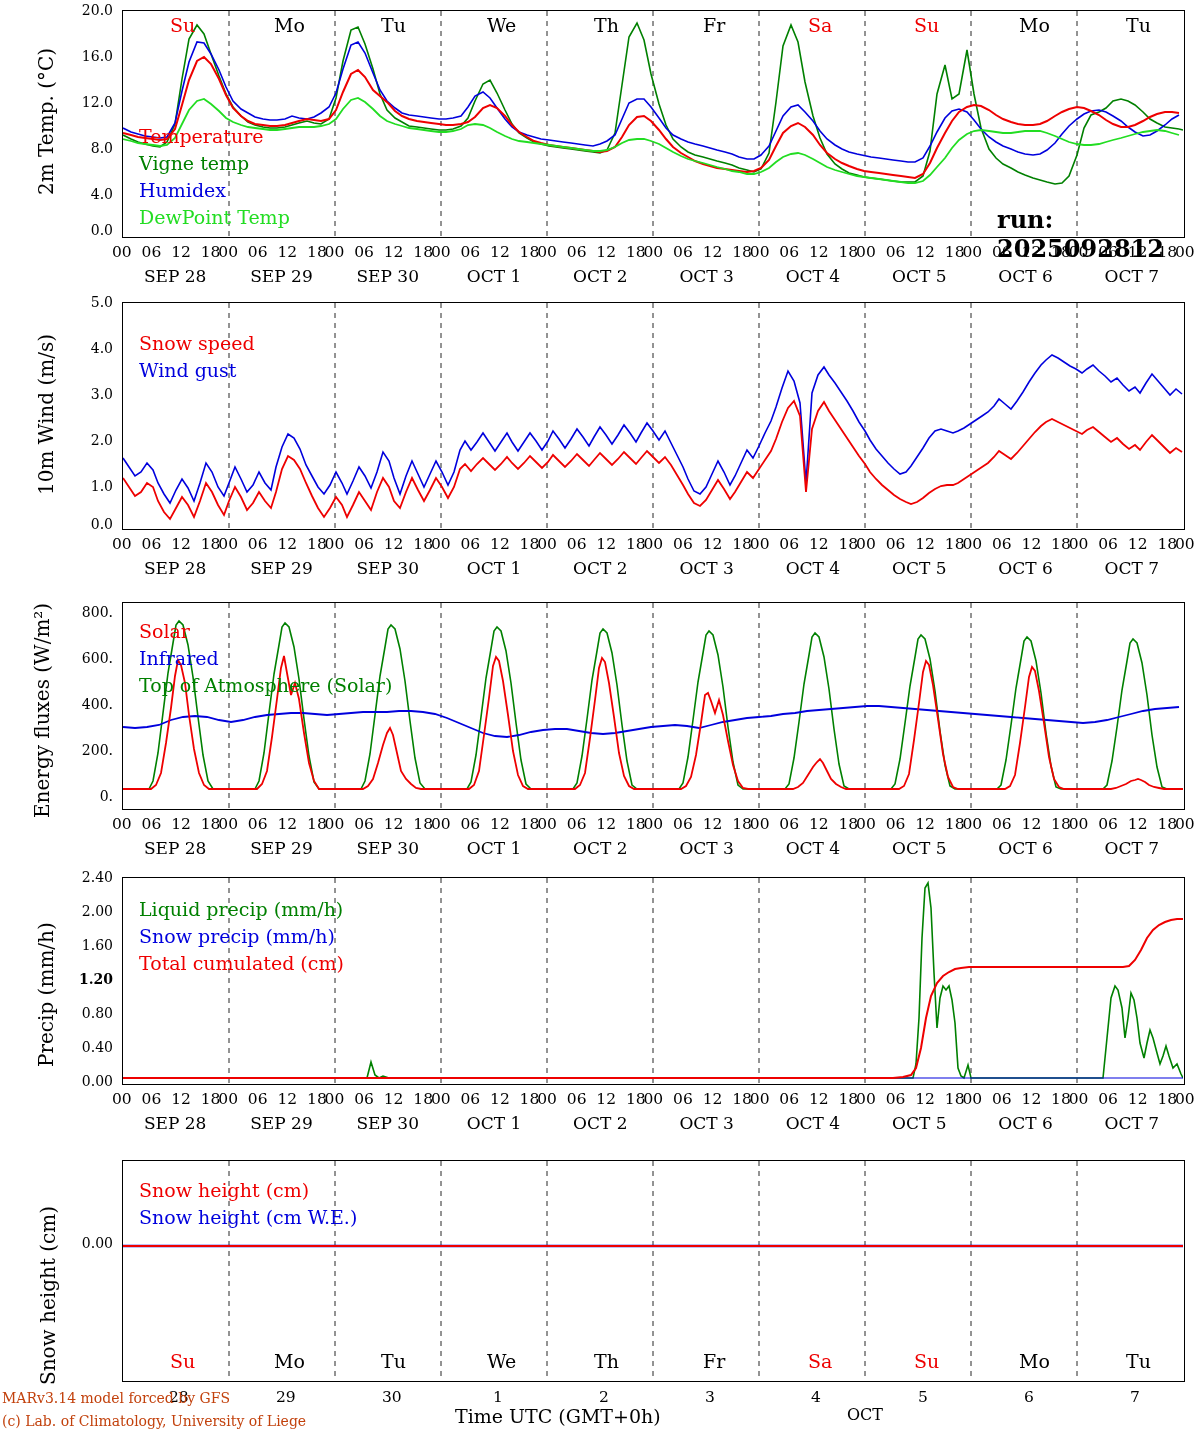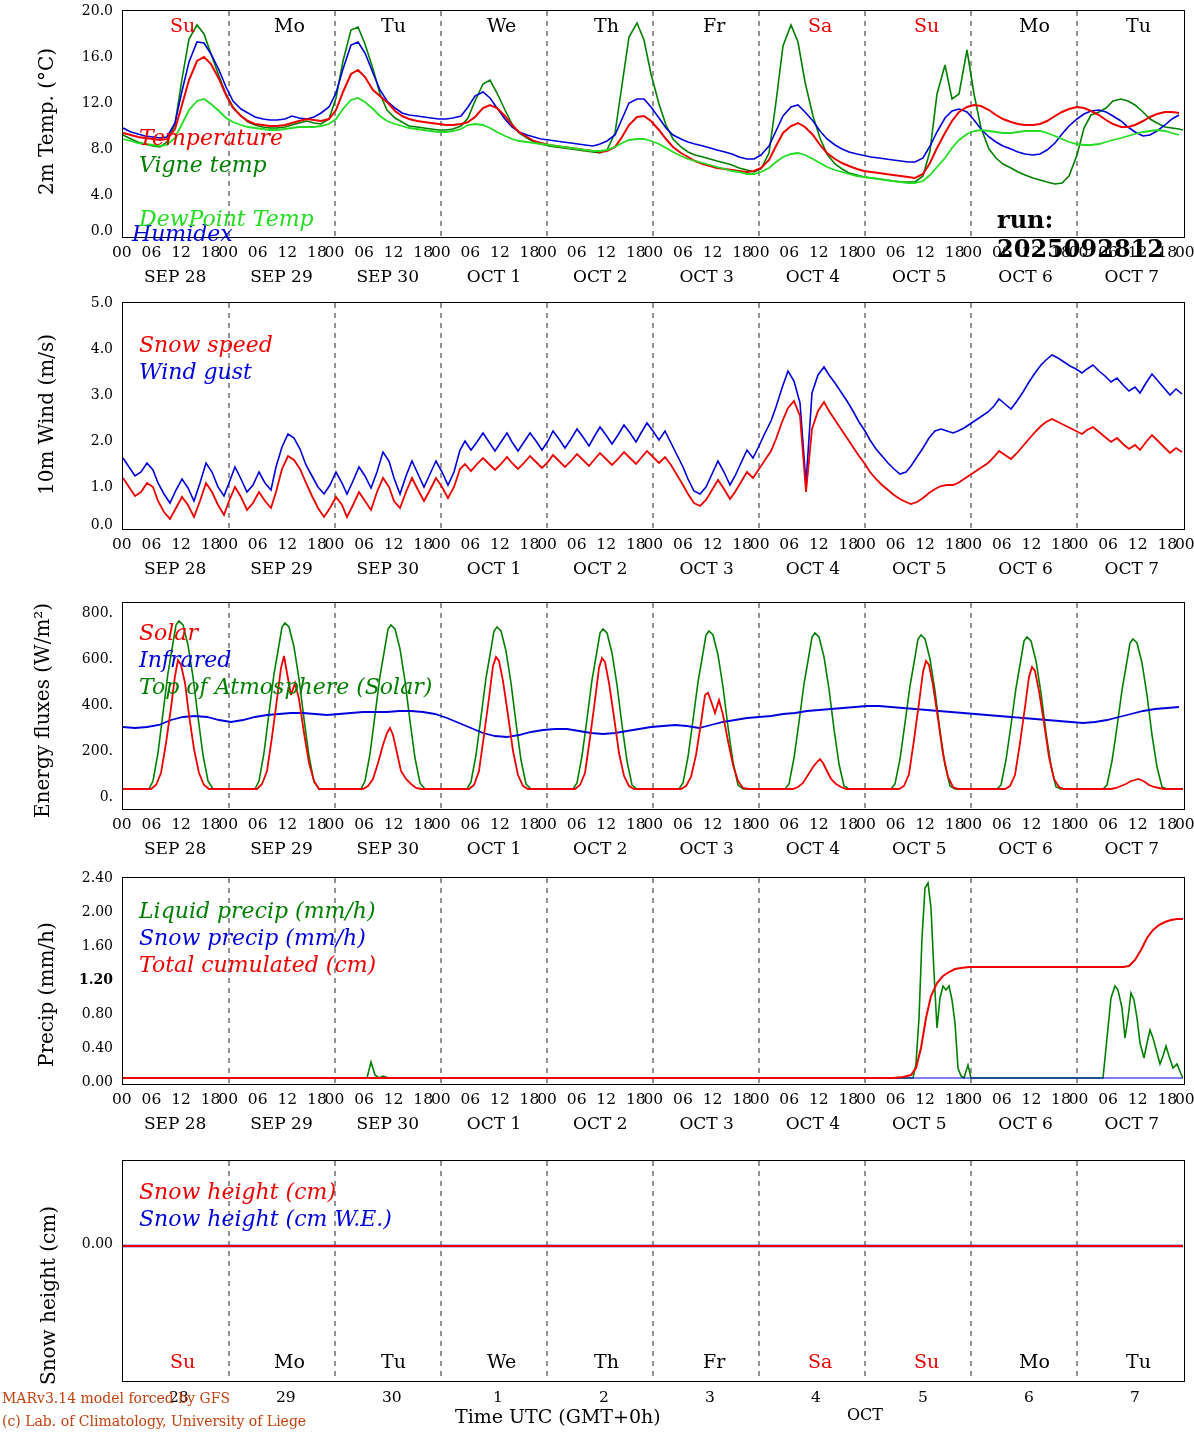--- a/index.html
+++ b/index.html
@@ -4,21 +4,21 @@
 <style>
   html,body{margin:0;padding:0;background:#ffffff;}
   body{width:1194px;height:1440px;font-family:"DejaVu Serif",serif;color:#000;}
   .page{position:relative;width:1194px;height:1440px;overflow:hidden;}
   .panel{position:absolute;}
   .frame{position:absolute;border:1.5px solid #000;box-sizing:border-box;background:#fff;}
   svg{display:block;}
   .ylabel{position:absolute;transform-origin:0 0;font-size:20px;white-space:nowrap;}
   .tickrow{position:absolute;font-size:15.5px;letter-spacing:0px;white-space:nowrap;}
   .daterow{position:absolute;font-size:17px;white-space:nowrap;}
-  .legend{position:absolute;font-size:22px;white-space:nowrap;font-style:italic;}
+  .legend{position:absolute;font-size:19px;white-space:nowrap;}
   .dow{position:absolute;font-size:19px;white-space:nowrap;}
   .ytick{position:absolute;font-size:14px;text-align:right;white-space:nowrap;}
   .runlabel{position:absolute;font-size:24px;font-weight:bold;}
   .red{color:#ee0000;} .blue{color:#0000dd;} .green{color:#008000;}
   .lgreen{color:#22dd22;}
   .footer{position:absolute;font-size:14px;color:#c2410c;white-space:nowrap;}
   .timeaxis{position:absolute;font-size:19px;white-space:nowrap;}
   .station{position:absolute;font-size:25px;color:#3333cc;white-space:nowrap;}
   .daynum{position:absolute;font-size:15.5px;white-space:nowrap;}
   .octlab{position:absolute;font-size:16px;white-space:nowrap;}
@@ -69,21 +69,21 @@
     <div class="dow" style="left:487px;top:14px;">We</div>
     <div class="dow" style="left:594px;top:14px;">Th</div>
     <div class="dow" style="left:703px;top:14px;">Fr</div>
     <div class="dow red" style="left:808px;top:14px;">Sa</div>
     <div class="dow red" style="left:914px;top:14px;">Su</div>
     <div class="dow" style="left:1019px;top:14px;">Mo</div>
     <div class="dow" style="left:1126px;top:14px;">Tu</div>
 
     <div class="legend red" style="left:139px;top:125px;">Temperature</div>
     <div class="legend green" style="left:139px;top:152px;">Vigne temp</div>
-    <div class="legend blue" style="left:132px;top:179px;margin-top:42px;">Humidex</div>
+    <div class="legend blue" style="left:139px;top:179px;">Humidex</div>
     <div class="legend lgreen" style="left:139px;top:206px;">DewPoint Temp</div>
 
     <div class="runlabel" style="left:997px;top:205px;">run: 2025092812</div>
 
     <div class="tickrow" style="left:112px;top:243px;">
       <span style="display:inline-block;width:106.3px;">00&nbsp; 06&nbsp; 12&nbsp; 18</span><span style="display:inline-block;width:106.3px;">00&nbsp; 06&nbsp; 12&nbsp; 18</span><span style="display:inline-block;width:106.3px;">00&nbsp; 06&nbsp; 12&nbsp; 18</span><span style="display:inline-block;width:106.3px;">00&nbsp; 06&nbsp; 12&nbsp; 18</span><span style="display:inline-block;width:106.3px;">00&nbsp; 06&nbsp; 12&nbsp; 18</span><span style="display:inline-block;width:106.3px;">00&nbsp; 06&nbsp; 12&nbsp; 18</span><span style="display:inline-block;width:106.3px;">00&nbsp; 06&nbsp; 12&nbsp; 18</span><span style="display:inline-block;width:106.3px;">00&nbsp; 06&nbsp; 12&nbsp; 18</span><span style="display:inline-block;width:106.3px;">00&nbsp; 06&nbsp; 12&nbsp; 18</span><span style="display:inline-block;width:106.3px;">00&nbsp; 06&nbsp; 12&nbsp; 18</span>00
     </div>
     <div class="daterow" style="left:122px;top:266px;">
       <span style="display:inline-block;width:106.3px;text-align:center;">SEP 28</span><span style="display:inline-block;width:106.3px;text-align:center;">SEP 29</span><span style="display:inline-block;width:106.3px;text-align:center;">SEP 30</span><span style="display:inline-block;width:106.3px;text-align:center;">OCT 1</span><span style="display:inline-block;width:106.3px;text-align:center;">OCT 2</span><span style="display:inline-block;width:106.3px;text-align:center;">OCT 3</span><span style="display:inline-block;width:106.3px;text-align:center;">OCT 4</span><span style="display:inline-block;width:106.3px;text-align:center;">OCT 5</span><span style="display:inline-block;width:106.3px;text-align:center;">OCT 6</span><span style="display:inline-block;width:106.3px;text-align:center;">OCT 7</span>
     </div>

